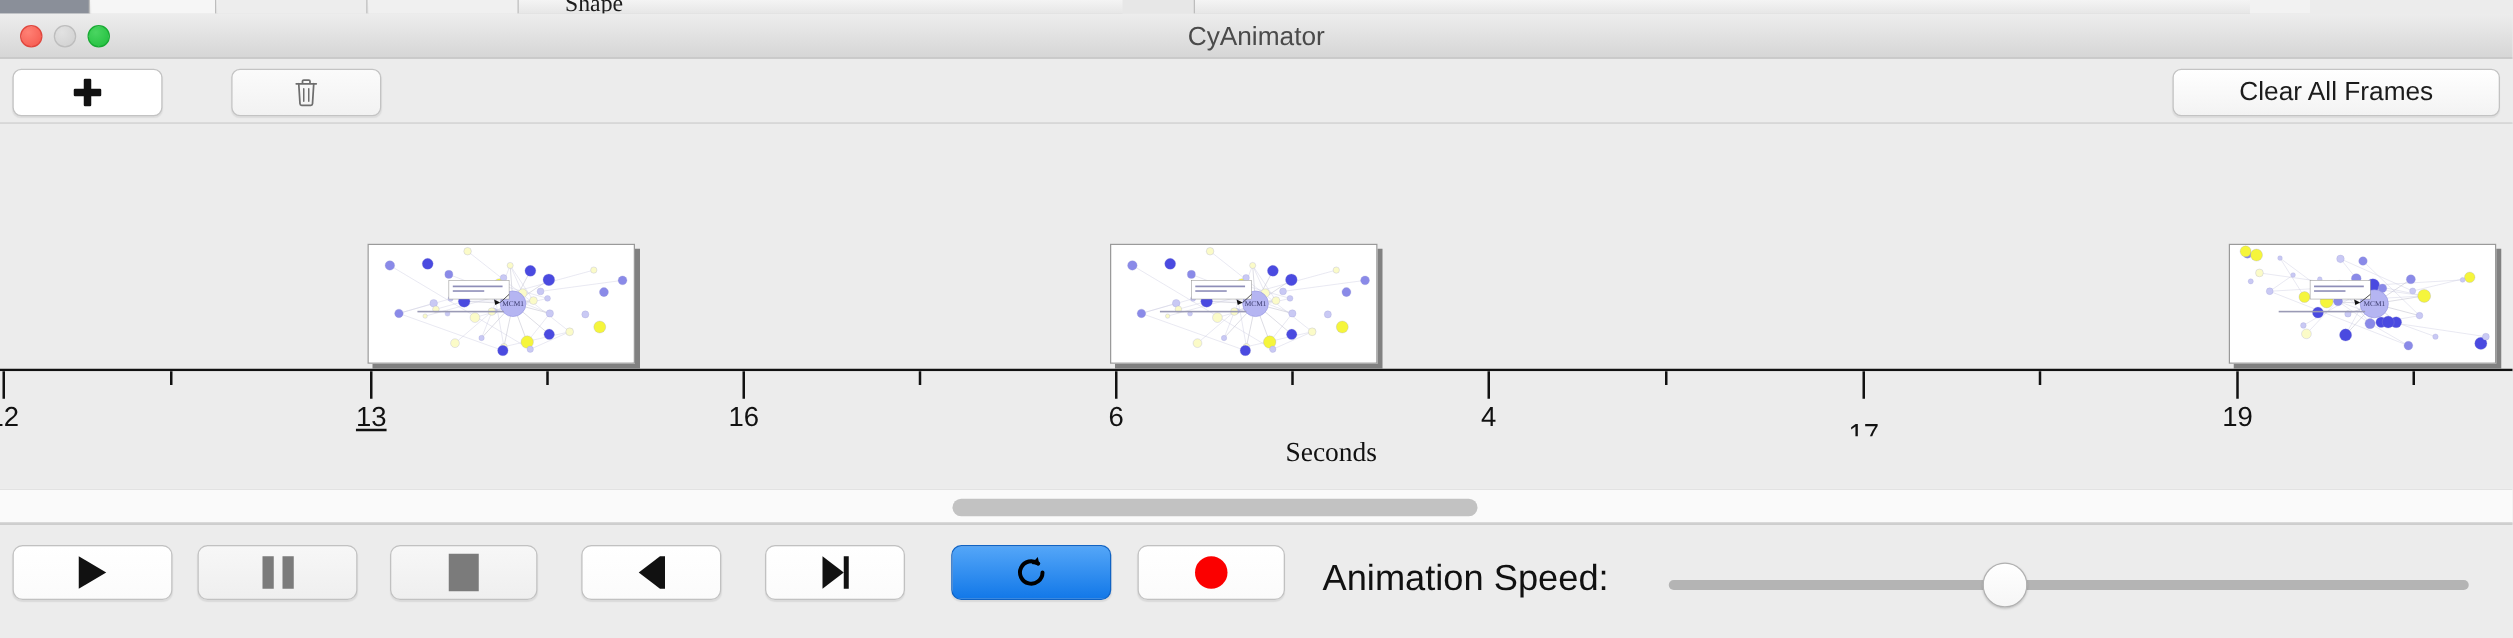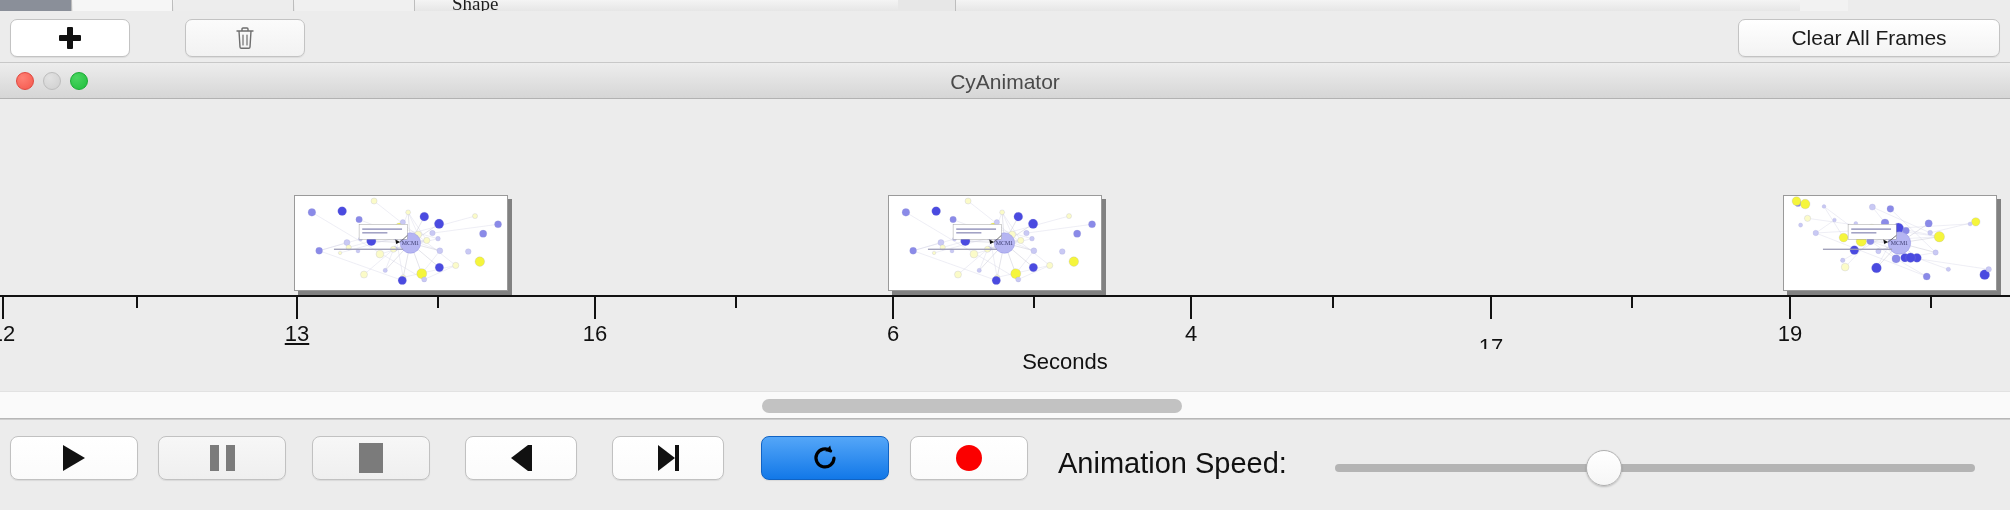--- a/index.html
+++ b/index.html
@@ -147,21 +147,21 @@
   }
 
   #axis-title {
     position: relative;
     height: 42px;
     text-align: center;
     font-size: 22px;
     color: #111;
     background: #ececec;
   }
-  #axis-title span { display:inline-block; margin-left: 120px; }
+  #axis-title span { display:inline-block; margin-left: 120px; font-family: Liberation Serif, serif; }
 
   
   #hscroll-track {
     position: relative;
     height: 28px;
     background: #fafafa;
     border-top: 1px solid #e2e2e2;
     border-bottom: 1px solid #b7b7b7;
   }
   #hscroll-thumb {
@@ -247,45 +247,45 @@
   <div class="bg-tab" style="left:73px;width:100px;background:#f6f6f6;"></div>
   <div class="bg-tab" style="left:174px;width:120px;background:#ededed;"></div>
   <div class="bg-tab" style="left:295px;width:120px;background:#f0f0f0;"></div>
   <div class="bg-tab" style="left:898px;width:58px;background:#e7e7e7;"></div>
   <div class="bg-tab" style="left:1800px;width:110px;background:#f2f2f2;"></div>
   <span class="bg-txt" style="left:452px;">Shape</span>
 </div>
 
 <div id="window">
 
+  <div id="titlebar">
+    <div id="traffic-lights">
+      <span class="light close"></span>
+      <span class="light min"></span>
+      <span class="light max"></span>
+    </div>
+    <div id="window-title">CyAnimator</div>
+  </div>
+
   <div id="toolbar">
 
     <div class="tbtn" id="add-frame-button">
       <span class="plus-icon"></span>
     </div>
 
     <div class="tbtn" id="delete-frame-button">
       <span class="trash-icon">
         <svg viewBox="0 0 20 24" xmlns="http://www.w3.org/2000/svg">
           <path d="M2 5 h16 M7 5 V3 a1 1 0 0 1 1 -1 h4 a1 1 0 0 1 1 1 v2 M4 5 l1 16 a1.3 1.3 0 0 0 1.3 1.2 h7.4 a1.3 1.3 0 0 0 1.3 -1.2 l1 -16" fill="none" stroke="#6e6e6e" stroke-width="1.4" stroke-linecap="round" stroke-linejoin="round"></path>
           <path d="M8 9 v10 M12 9 v10" fill="none" stroke="#6e6e6e" stroke-width="1.2" stroke-linecap="round"></path>
         </svg>
       </span>
     </div>
 
     <div class="tbtn" id="clear-all-frames-button">Clear All Frames</div>
-  </div>
-
-  <div id="titlebar">
-    <div id="traffic-lights">
-      <span class="light close"></span>
-      <span class="light min"></span>
-      <span class="light max"></span>
-    </div>
-    <div id="window-title">CyAnimator</div>
   </div>
 
   <div id="frame-strip">
       <div class="frame-thumb" style="left: 294px;">
         <svg viewBox="0 0 214 96" xmlns="http://www.w3.org/2000/svg">
           <rect width="214" height="96" fill="#ffffff"></rect>
           <line x1="116.6" y1="48.0" x2="146.7" y2="55.9" stroke="#b9b9c8" stroke-width="0.4"></line>
           <line x1="116.6" y1="48.0" x2="146.2" y2="73.0" stroke="#b9b9c8" stroke-width="0.4"></line>
           <line x1="116.6" y1="48.0" x2="128.2" y2="79.3" stroke="#b9b9c8" stroke-width="0.4"></line>
           <line x1="116.6" y1="48.0" x2="109.2" y2="83.1" stroke="#b9b9c8" stroke-width="0.4"></line>

